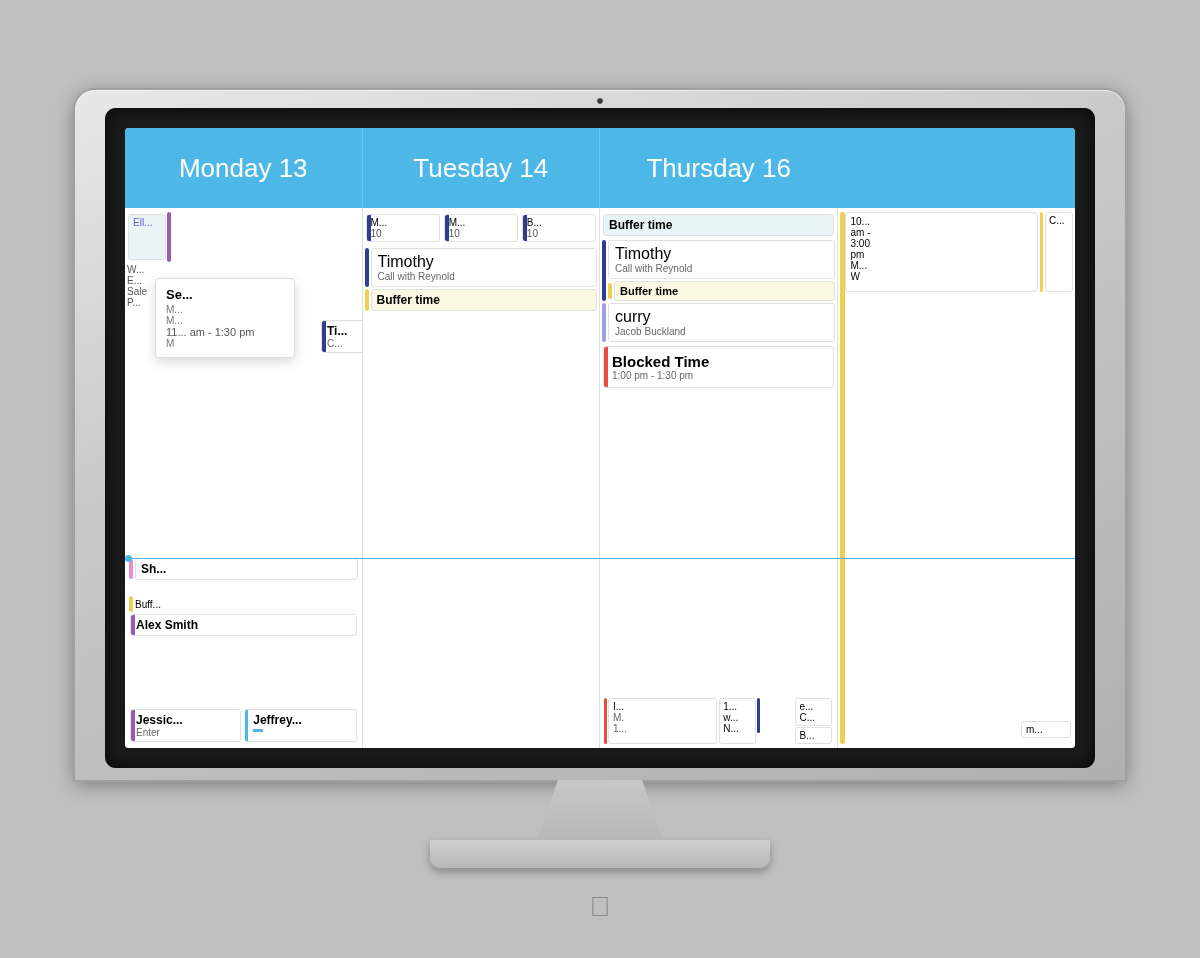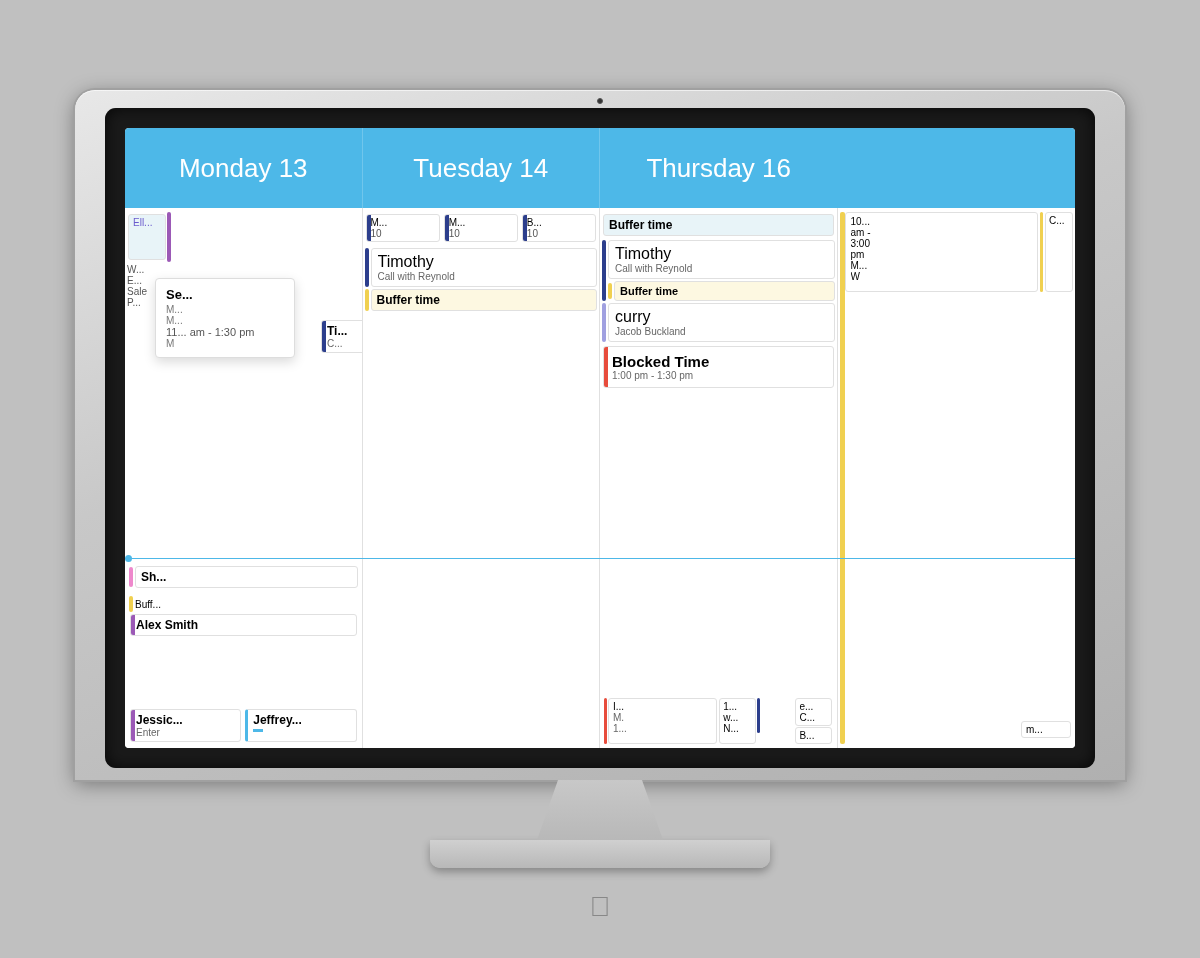--- a/index.html
+++ b/index.html
@@ -311,21 +311,21 @@
             </div>
 
             <div style="position:absolute; left:195px; top:110px; width:70px;">
               <div class="event-card has-stripe stripe-blue bg-white">
                 <div class="event-title">Ti...</div>
                 <div class="event-sub">C...</div>
               </div>
             </div>
 
             <div style="position:absolute; bottom:110px; left:4px; right:4px;">
-              <div style="display:flex; gap:2px; margin-bottom:8px; align-items:center;">
+              <div style="display:flex; gap:2px; margin-bottom:16px; align-items:center;">
                 <div style="width:4px; background:#e8c; border-radius:2px; height:20px; flex-shrink:0;"></div>
                 <div class="event-card bg-white" style="flex:1; margin:0;">
                   <div class="event-title">Sh...</div>
                 </div>
               </div>
               <div style="display:flex; gap:2px; margin-bottom:2px; align-items:center;">
                 <div style="width:4px; background:#f0d050; border-radius:2px; height:16px; flex-shrink:0;"></div>
                 <div class="small-text">Buff...</div>
               </div>
               <div class="event-card has-stripe stripe-purple bg-white">

